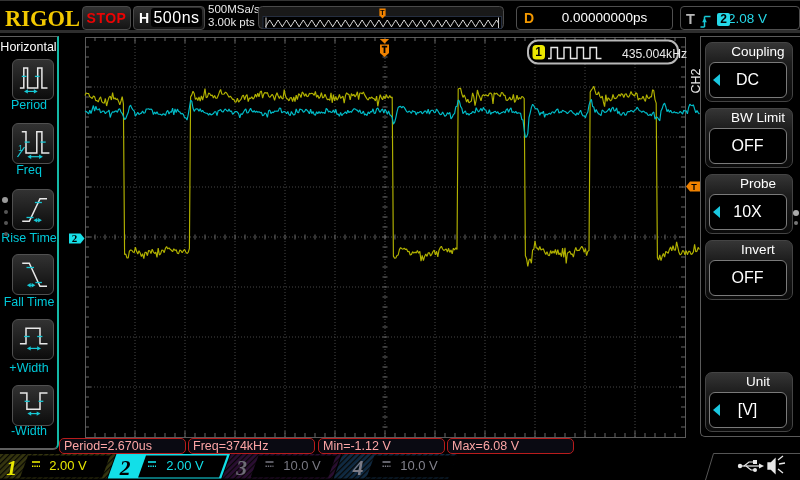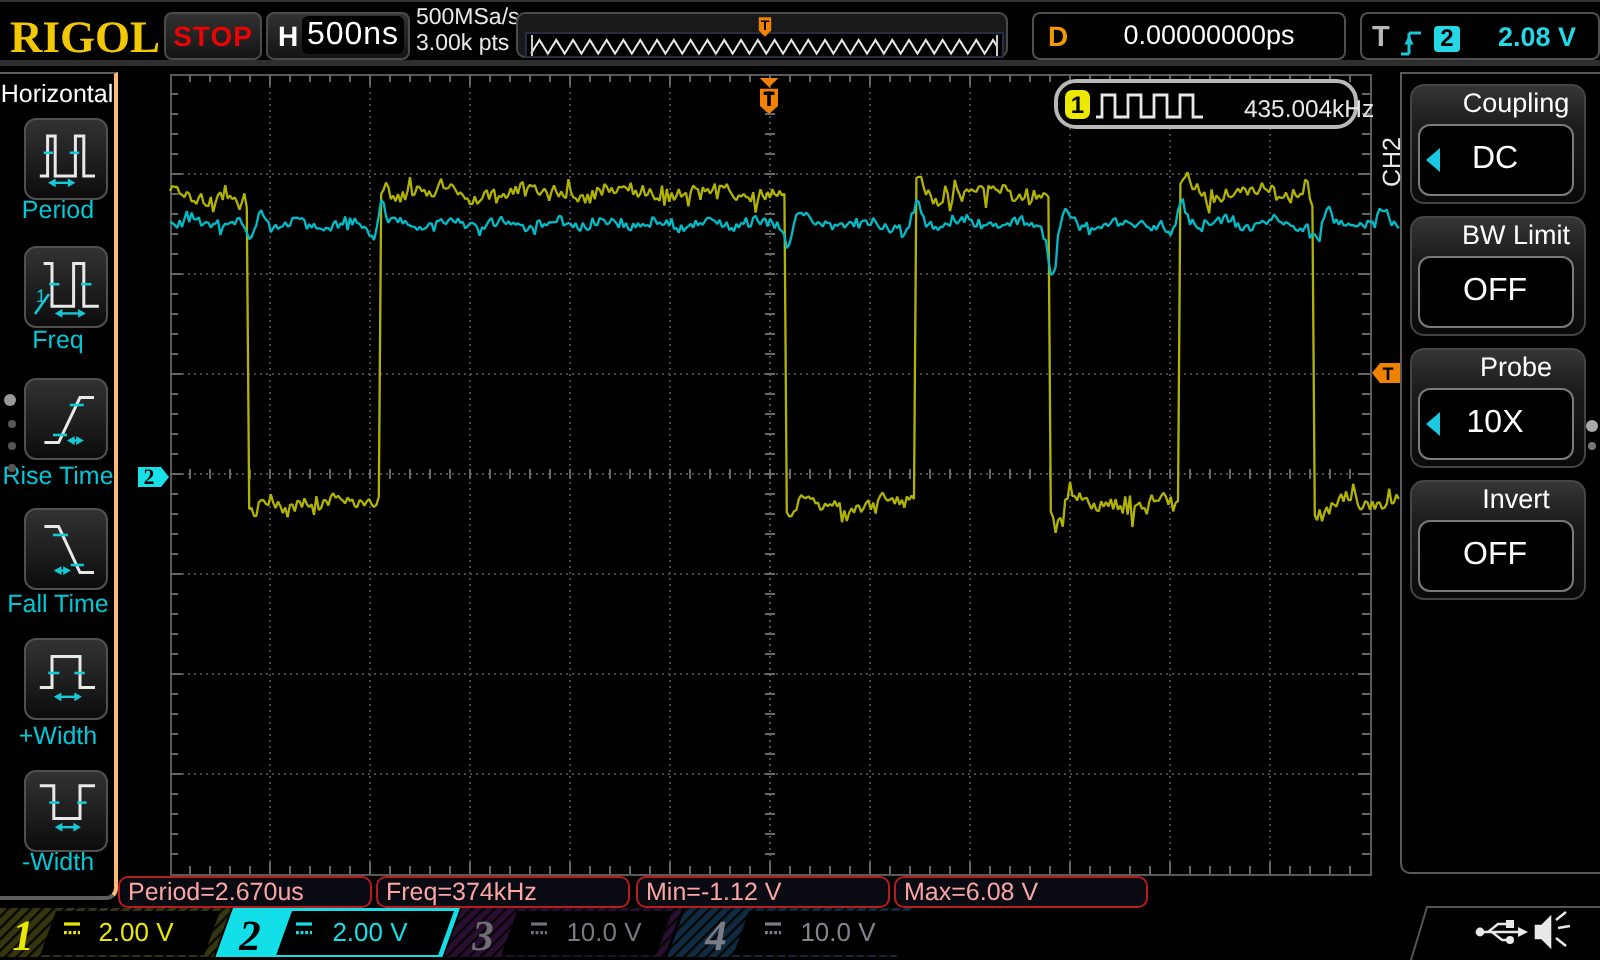--- a/index.html
+++ b/index.html
@@ -19,26 +19,26 @@
 #hbox .inner{position:absolute;left:17px;top:1px;width:51px;height:19px;background:#000;
   border-radius:3px;color:#fff;font-size:16px;text-align:center;line-height:20px;letter-spacing:0.5px;}
 #rate{left:208px;top:3px;font-size:11.5px;color:#e8e8e8;line-height:13px;}
 #strip{left:258px;top:6px;width:246px;height:23px;}
 #dbox{left:516px;top:6px;width:155px;height:22px;background:#000;border-color:#4f4f4f;}
 #dbox .d{position:absolute;left:7px;top:3px;font-weight:bold;font-size:14px;color:#f39800;}
 #dbox .inner{position:absolute;left:22px;top:1px;width:131px;height:19px;background:#000;
   border-radius:3px;color:#fff;font-size:13.5px;text-align:center;line-height:20px;}
 #tbox{left:680px;top:6px;width:118px;height:22px;background:#000;border-color:#4f4f4f;}
 #tbox .t{position:absolute;left:5px;top:4px;font-weight:bold;font-size:14.5px;color:#b8b8b8;}
-#tbox .lvl{position:absolute;left:68px;top:3.5px;font-size:13.5px;color:#25d8e8;font-weight:bold;}
+#tbox .lvl{position:absolute;left:47px;top:3.5px;font-size:13.5px;color:#25d8e8;}
 #tbox .ch2badge{position:absolute;left:36px;top:6px;width:13px;height:13px;background:#25d8e8;
   border-radius:2px;color:#000;font-weight:bold;font-size:12px;text-align:center;line-height:13px;}
 
 #leftbar{left:0;top:36px;width:57px;height:411px;background:#000;border-top:1px solid #5f5f5f;
-  border-right:2px solid #fdba74;border-bottom:2px solid #5f5f5f;border-bottom-right-radius:6px;}
+  border-right:2px solid #14b8a6;border-bottom:2px solid #5f5f5f;border-bottom-right-radius:6px;}
 #leftbar .title{position:absolute;left:0;top:3px;width:57px;text-align:center;
   color:#fff;font-size:12.5px;}
 .lbtn{position:absolute;left:12px;width:40px;height:39px;
   background:linear-gradient(#323232,#0c0c0c);border:1px solid #505050;border-radius:6px;}
 .lbl{position:absolute;left:-8px;width:74px;text-align:center;color:#00c8d8;font-size:12.5px;}
 .dot{position:absolute;border-radius:50%;background:#888;}
 
 #rightbar{left:700px;top:36px;width:100px;height:399px;background:#000;border-top:1px solid #5a5a5a;
   border-left:1px solid #5a5a5a;border-bottom:1px solid #5a5a5a;border-bottom-left-radius:5px;}
 #ch2v{position:absolute;left:-25px;top:37px;width:40px;height:14px;color:#e8e8e8;font-size:12.5px;text-align:center;
@@ -188,20 +188,24 @@
       <div class="hd">BW Limit</div>
       <div class="val">OFF</div>
     </div>
 <div class="ritem" style="top:137px">
       <div class="hd">Probe</div>
       <div class="val">10X<span class="arr"></span></div>
     </div>
 <div class="ritem" style="top:203px">
       <div class="hd">Invert</div>
       <div class="val">OFF</div>
+    </div>
+<div class="ritem" style="top:335px">
+      <div class="hd">Unit</div>
+      <div class="val">[V]<span class="arr"></span></div>
     </div>
 <div class="dot" style="left:92px;top:173px;width:6px;height:6px;background:#aaa"></div>
 <div class="dot" style="left:93px;top:184px;width:4px;height:4px;background:#777"></div>
 </div>
 
 <div class="meas abs" style="left:59px">Period=2.670us</div>
 <div class="meas abs" style="left:188px">Freq=374kHz</div>
 <div class="meas abs" style="left:318px">Min=-1.12 V</div>
 <div class="meas abs" style="left:447px">Max=6.08 V</div>
 

